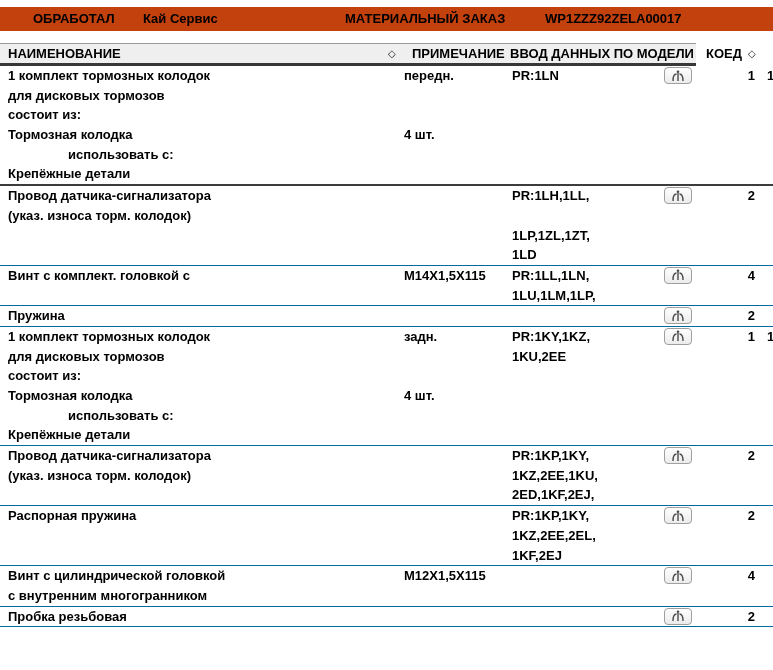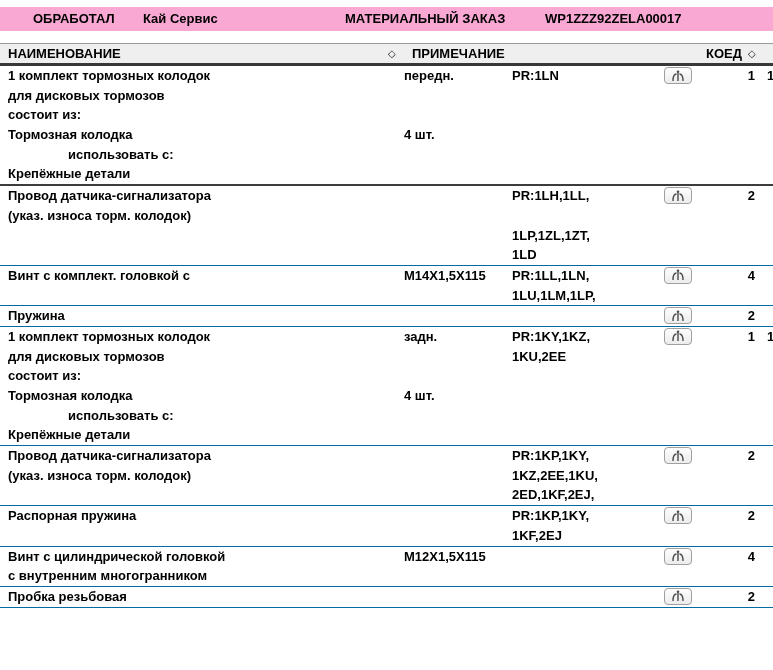--- a/index.html
+++ b/index.html
@@ -2,24 +2,24 @@
 <html><head>
 <meta charset="utf-8">
 <style>
   html,body{margin:0;padding:0}
   body{
     width:773px;height:670px;position:relative;overflow:hidden;
     background:#ffffff;color:#000;
     font-family:"Liberation Sans",sans-serif;font-weight:bold;font-size:13px;
   }
   
-  .top-bar{position:absolute;left:0;top:7px;width:773px;height:24px;background:#f9a8d4}
+  .top-bar{position:absolute;left:0;top:7px;width:773px;height:24px;background:#c2410c}
   .tb{position:absolute;top:4px;white-space:nowrap}
   
-  .thead{position:absolute;left:0;top:43px;width:773px;height:19px;background:#efefef;
+  .thead{position:absolute;left:0;top:43px;width:696px;height:19px;background:#efefef;
          border-top:1px solid #9a9a9a;border-bottom:3px solid #383838}
   .thead span{position:absolute;top:2px;white-space:nowrap}
   .dia{font-size:10px;color:#222;top:4px !important;font-weight:normal}
   
   .tbody{position:absolute;left:0;top:66px;width:695px}
   .block{position:relative;width:773px}
   .sep-thick{border-bottom:2px solid #3c3c3c}
   .sep-thin{border-bottom:1px solid #0369a1}
   .line{position:relative;height:19.7px}
   .cell{position:absolute;top:0;line-height:19.7px;white-space:nowrap}
@@ -41,20 +41,21 @@
   <span class="tb" style="left:33px">ОБРАБОТАЛ</span>
   <span class="tb" style="left:143px">Кай Сервис</span>
   <span class="tb" style="left:345px">МАТЕРИАЛЬНЫЙ ЗАКАЗ</span>
   <span class="tb" style="left:545px">WP1ZZZ92ZELA00017</span>
 </div>
 
 <div class="thead">
   <span style="left:8px">НАИМЕНОВАНИЕ</span>
   <span class="dia" style="left:388px">◇</span>
   <span style="left:412px">ПРИМЕЧАНИЕ</span>
+  <span style="left:510px">ВВОД ДАННЫХ ПО МОДЕЛИ</span>
   <span style="left:706px">КОЕД</span>
   <span class="dia" style="left:748px">◇</span>
 </div>
 
 <div class="tbody">
     <div class="block sep-thick">
       <div class="line">
         <span class="cell c-name">1 комплект тормозных колодок</span>
         <span class="cell c-note">передн.</span>
         <span class="cell c-pr">PR:1LN</span>
@@ -207,20 +208,23 @@
           <svg width="16" height="12" viewBox="0 0 16 12">
             <path d="M3 11 C3 5.5 4.5 4 6.5 4" fill="none" stroke="#4a4a4a" stroke-width="1.4"></path>
             <path d="M13 11 C13 5.5 11.5 4 9.5 4" fill="none" stroke="#4a4a4a" stroke-width="1.4"></path>
             <line x1="8" y1="3" x2="8" y2="11" stroke="#4a4a4a" stroke-width="1.4"></line>
             <circle cx="8" cy="1.8" r="1.3" fill="#4a4a4a"></circle>
           </svg>
         </button>
         <span class="cell c-qty">2</span>
       </div>
       <div class="line">
+        <span class="cell c-pr">1KZ,2EE,2EL,</span>
+      </div>
+      <div class="line">
         <span class="cell c-pr">1KF,2EJ</span>
       </div>
     </div>
     <div class="block sep-thin">
       <div class="line">
         <span class="cell c-name">Винт с цилиндрической головкой</span>
         <span class="cell c-note">M12X1,5X115</span>
         <button class="icon-btn">
           <svg width="16" height="12" viewBox="0 0 16 12">
             <path d="M3 11 C3 5.5 4.5 4 6.5 4" fill="none" stroke="#4a4a4a" stroke-width="1.4"></path>

